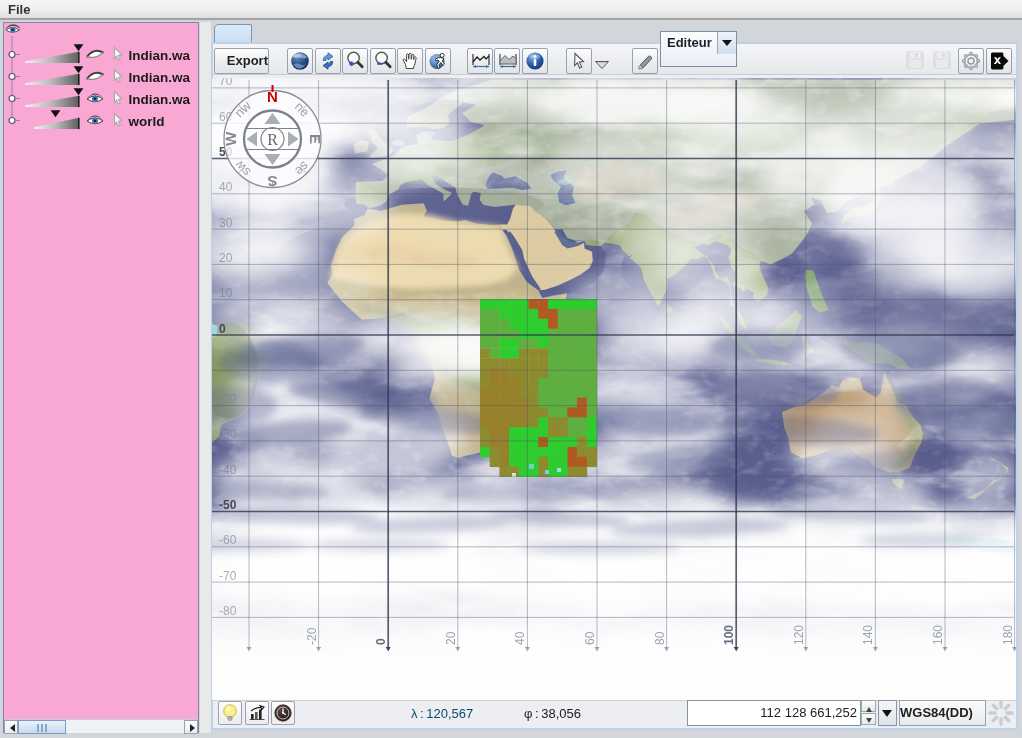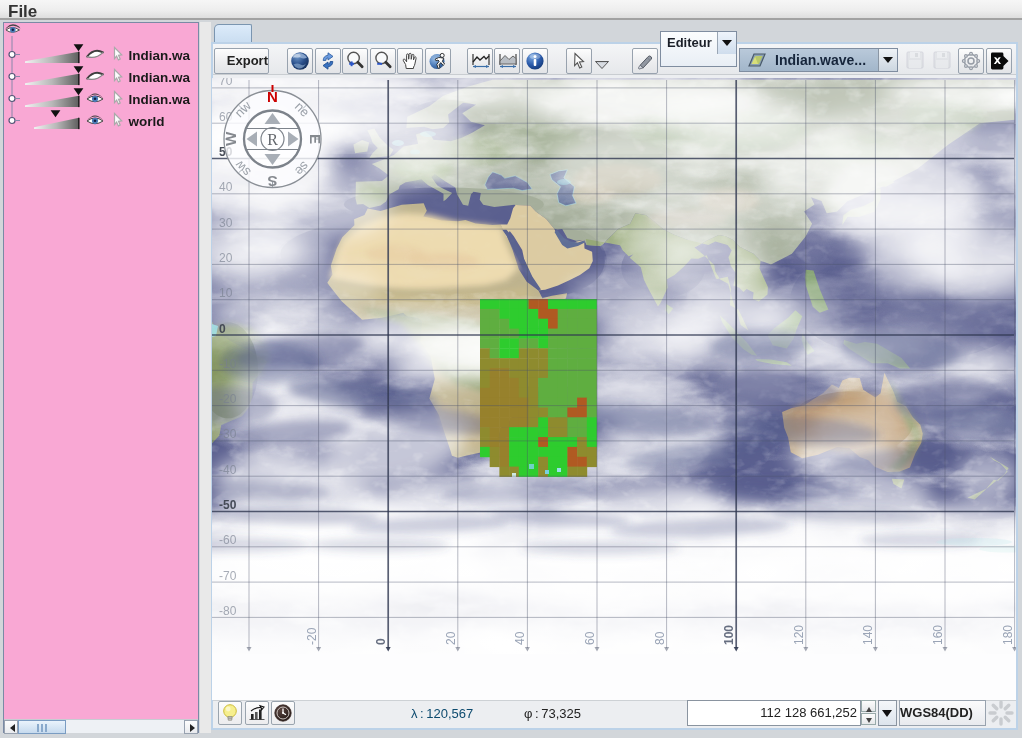--- a/index.html
+++ b/index.html
@@ -1,17 +1,17 @@
 <!DOCTYPE html>
 <html><head><meta charset="utf-8"><style>
 *{margin:0;padding:0;box-sizing:border-box}
 html,body{width:1022px;height:738px}
 body{position:relative;font-family:"Liberation Sans",sans-serif;background:#d2d6da;overflow:hidden;-webkit-font-smoothing:antialiased}
 .menubar{position:absolute;left:0;top:0;width:1022px;height:20px;background:linear-gradient(#f6f6f6,#ededed 60%,#dedede);border-bottom:2px solid #a2a2a2}
-.menubar span{position:absolute;left:8px;top:2px;font-size:17px;font-weight:bold;color:#333}
+.menubar span{position:absolute;left:8px;top:2px;font-size:13px;font-weight:bold;color:#333}
 .lpanel{position:absolute;left:3px;top:22px;width:196px;height:711px;background:#f9a8d4;border:1px solid #7a8aa5}
 .divider{position:absolute;left:200px;top:22px;width:11px;height:711px;background:#e9e9e9;background-image:radial-gradient(#bdbdbd 20%,transparent 23%);background-size:4px 4px}
 .mainp{position:absolute;left:211px;top:20px;width:807px;height:713px;background:#d2d6da}
 .tab{position:absolute;left:3px;top:4px;width:38px;height:18px;background:linear-gradient(#dcebfa,#c8dcf0);border:1px solid #7a95b0;border-bottom:none;border-radius:5px 2px 0 0;text-align:center;font-size:13px;font-weight:bold;color:#16202c;padding-top:19px}
 .tpane{position:absolute;left:0;top:22px;width:807px;height:688px;border:2px solid #bcd2e8;background:#eceef1}
 .toolbar{position:absolute;left:2px;top:24px;width:803px;height:31px;background:linear-gradient(#f4f5f7,#e6e8eb);border-bottom:1px solid #c9cdd1}
 .tbtn{position:absolute;border-radius:2px}
 .mapwrap{position:absolute;left:1px;top:58px;width:804px;height:622px;background:#fdfdfe;overflow:hidden}
 .statusbar{position:absolute;left:2px;top:680px;width:803px;height:28px;background:#eceef1;border-top:1px solid #cdd1d5}
 </style></head><body>
@@ -206,31 +206,20 @@
 <path d="M6,7.2 L8,7.2 L9.4,9 L10.8,7.2 L12.8,7.2 L10.5,10.4 L13,14 L11,14 L9.4,11.9 L7.8,14 L5.8,14 L8.3,10.4 Z" fill="#fff"></path>
 <path d="M15.4,8.2 L18.2,11 L15.4,13.8 Z" fill="#0a0a0a"></path>
       </svg></div>
     <div style="position:absolute;left:383px;top:36px;width:16px;height:10px"><svg width="16" height="10" viewBox="0 0 16 10">
 <path d="M1.5,1.5 L14.5,1.5 L8,8.5 Z" fill="#b8bcc2" stroke="#555" stroke-width="1"></path>
 <path d="M3,2.5 L13,2.5 L8,7.5 Z" fill="#d8dce2"></path>
       </svg></div>
     <div style="position:absolute;left:449px;top:11px;width:77px;height:36px;border:1px solid #7f8da0;background:linear-gradient(#fbfdfe,#e8eef5)">
 <span style="position:absolute;left:6px;top:3px;font-size:13px;font-weight:bold;color:#1a1f28">Editeur</span>
 <div style="position:absolute;right:0;top:0;width:19px;height:22px;border-left:1px solid #9aa6b4;background:linear-gradient(#eef4fb,#cfdded)">
-<div style="position:absolute;left:4px;top:8px;width:0;height:0;border:5px solid transparent;border-top:6px solid #111"></div>
-      </div>
-    </div>
-    <div style="position:absolute;left:528px;top:28px;width:159px;height:24px;border:1px solid #7f8da0;background:linear-gradient(#b9c9da,#a2b6ca)">
-<div style="position:absolute;left:4px;top:2px"><svg width="24" height="18" viewBox="0 0 24 18">
-<path d="M5,15 L10,3 L21,3 L16,15 Z" fill="#8aa0b4" stroke="#4a5a6a" stroke-width="1.2"></path>
-<path d="M7.5,13 L11,5.5 L16,5 L14,13 Z" fill="#d8df7a"></path>
-<path d="M11,5.5 L16,5 L18.5,5 L15,13 L14,13 Z" fill="#b8c86a"></path>
-        </svg></div>
-<span style="position:absolute;left:35px;top:3px;font-size:14px;font-weight:bold;color:#16253b">Indian.wave...</span>
-<div style="position:absolute;right:0;top:0;width:19px;height:22px;border-left:1px solid #8a96a4;background:linear-gradient(#eef2f6,#ccd6e0)">
 <div style="position:absolute;left:4px;top:8px;width:0;height:0;border:5px solid transparent;border-top:6px solid #111"></div>
       </div>
     </div>
     <div style="position:absolute;left:692px;top:28px;width:24px;height:24px"><svg width="22" height="22" viewBox="0 0 22 22" style="margin:1px;opacity:0.38">
 <rect x="3" y="3" width="16" height="16" rx="1" fill="#cfd3d8" stroke="#aab" stroke-width="1"></rect>
 <rect x="6" y="3" width="10" height="6" fill="#e8eaee"></rect>
 <rect x="11" y="4" width="3" height="4" fill="#b8bcc2"></rect>
 <rect x="5" y="11" width="12" height="8" fill="#e4e6ea"></rect>
       </svg></div>
     <div style="position:absolute;left:719px;top:28px;width:24px;height:24px"><svg width="22" height="22" viewBox="0 0 22 22" style="margin:1px;opacity:0.38">
@@ -851,21 +840,21 @@
             <stop offset="1" stop-color="#170f0e"></stop>
           </radialGradient>
         </defs>
 <circle cx="10" cy="10" r="8.2" fill="url(#clk)" stroke="#3a2a26" stroke-width="0.8"></circle>
 <circle cx="10" cy="10" r="6" fill="none" stroke="#d8d0cc" stroke-width="0.9"></circle>
 <line x1="10" y1="10" x2="10" y2="5.4" stroke="#fff" stroke-width="1.3"></line>
 <line x1="10" y1="10" x2="13" y2="11.8" stroke="#fff" stroke-width="1.3"></line>
 <circle cx="10" cy="10" r="1" fill="#fff"></circle>
       </svg></div>
     <div style="position:absolute;left:200px;top:686px;width:170px;font-size:13px;color:#0c4a6e">λ : 120,567</div>
-    <div style="position:absolute;left:313px;top:686px;width:170px;font-size:13px;color:#222">φ : 73,325</div>
+    <div style="position:absolute;left:313px;top:686px;width:170px;font-size:13px;color:#222">φ : 38,056</div>
     <div style="position:absolute;left:476px;top:680px;width:174px;height:26px;background:#fff;border:1px solid #8a94a0;font-size:13px;color:#222;text-align:right;line-height:24px;padding-right:3px">112 128 661,252</div>
     <div style="position:absolute;left:650px;top:680px;width:16px;height:26px">
 <div style="position:absolute;left:0;top:0;width:15px;height:12px;border:1px solid #9aa;background:linear-gradient(#fcfcfc,#e6e8ea)">
         <div style="position:absolute;left:3.5px;top:3px;width:0;height:0;border:3.5px solid transparent;border-bottom:5px solid #444"></div>
       </div>
 <div style="position:absolute;left:0;top:13px;width:15px;height:12px;border:1px solid #9aa;background:linear-gradient(#fcfcfc,#e6e8ea)">
         <div style="position:absolute;left:3.5px;top:4px;width:0;height:0;border:3.5px solid transparent;border-top:5px solid #444"></div>
       </div>
     </div>
     <div style="position:absolute;left:667px;top:680px;width:19px;height:26px;border:1px solid #8a94a0;background:linear-gradient(#f4f7fa,#dde4ec)">

